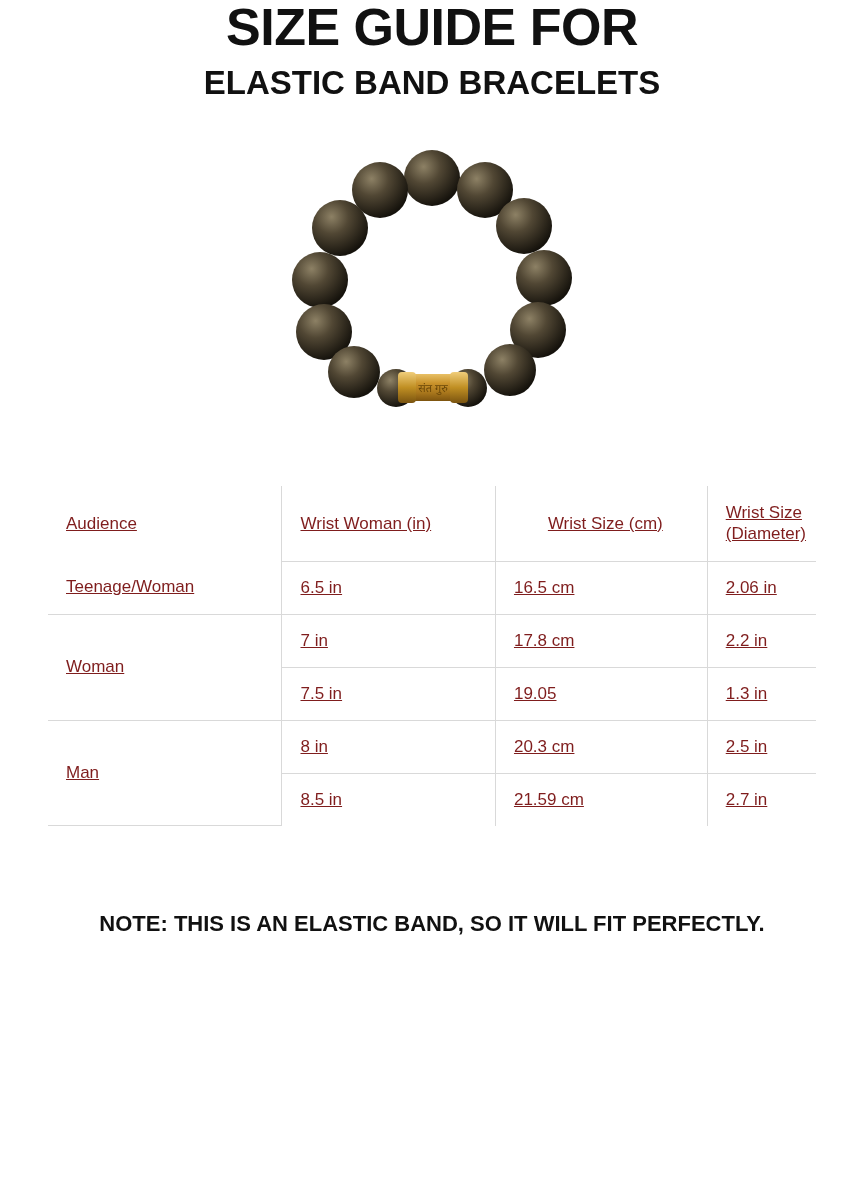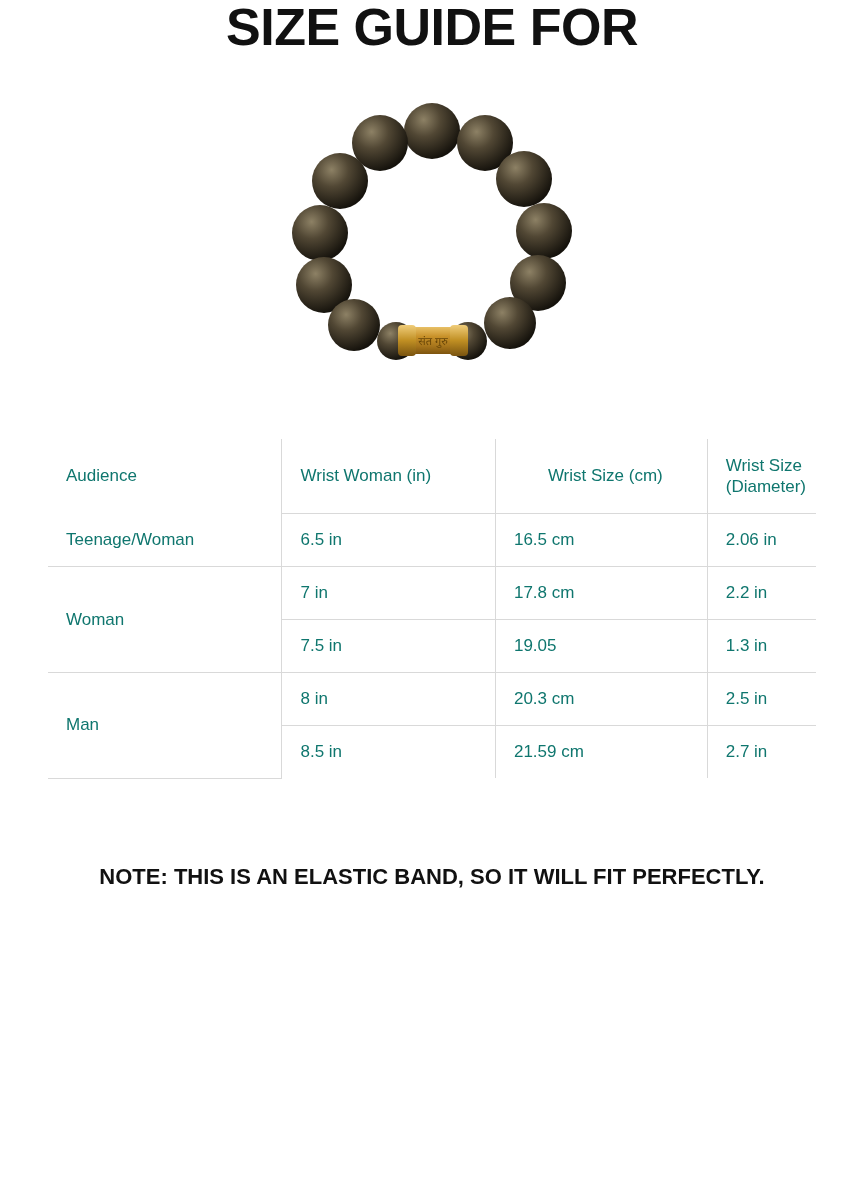--- a/index.html
+++ b/index.html
@@ -53,21 +53,22 @@
   }
 
   
   .table-wrap {
     margin: 18px 48px 0 48px;
   }
   table.size-table {
     width: 100%;
     border-collapse: collapse;
     font-size: 17px;
-    color: #0f766e;
+    color: #7f1d1d;
+    text-decoration: underline;
   }
   table.size-table th,
   table.size-table td {
     padding: 16px 10px 16px 18px;
     text-align: left;
     font-weight: normal;
     vertical-align: middle;
   }
   table.size-table thead th {
     border-bottom: 1px solid #d9d9d9;
@@ -112,20 +113,21 @@
     color: #111111;
     margin-top: 85px;
     letter-spacing: 0px;
   }
 </style>
 </head>
 <body>
 
 <div class="heading-block">
   <h1 class="title-main">SIZE GUIDE FOR</h1>
+  <h2 class="title-sub">ELASTIC BAND BRACELETS</h2>
 </div>
 
 <div class="product-area">
   <svg class="bracelet" viewBox="0 0 320 300">
     <defs>
       <radialGradient id="beadGrad" cx="35%" cy="30%" r="72%">
         <stop offset="0%" stop-color="#8d8165"></stop>
         <stop offset="42%" stop-color="#514734"></stop>
         <stop offset="100%" stop-color="#15120c"></stop>
       </radialGradient>

